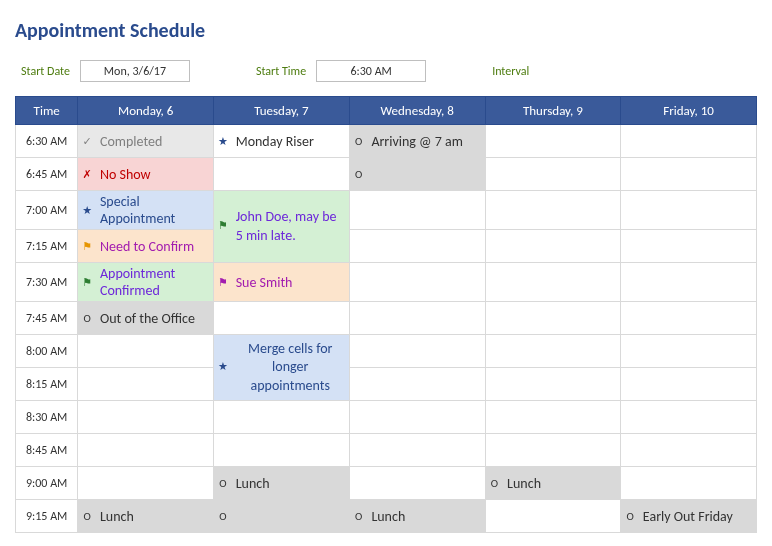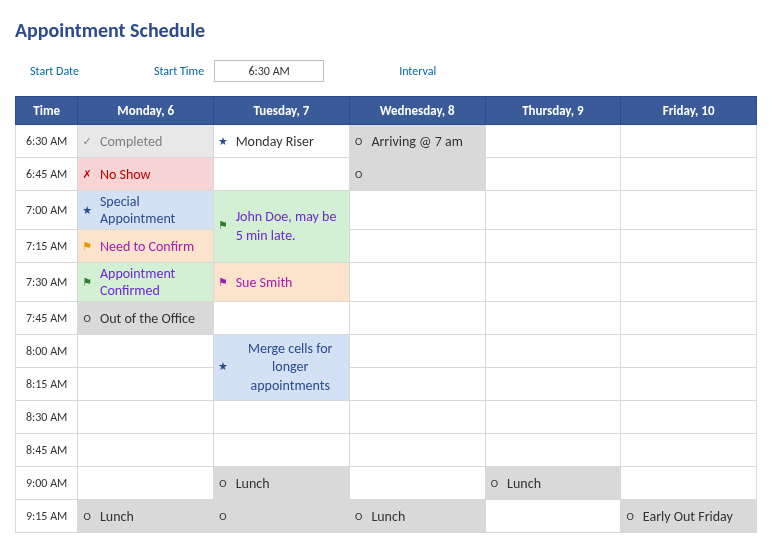--- a/index.html
+++ b/index.html
@@ -17,42 +17,42 @@
     color: #2a4b8d;
     margin: 8px 0 18px 0;
   }
   .controls {
     display: flex;
     align-items: center;
     gap: 10px;
     margin-bottom: 14px;
   }
   .control-label {
-    color: #0369a1;
+    color: #4d7c0f;
     font-size: 12px;
-    margin-left: 15px;
+    margin-left: 6px;
   }
   .control-box {
     border: 1px solid #bfbfbf;
     padding: 3px 10px;
     min-width: 110px;
     text-align: center;
     color: #333;
     background: #fff;
   }
   .spacer { flex: 0 0 40px; }
   table {
     border-collapse: collapse;
     width: 100%;
     table-layout: fixed;
   }
   thead th {
     background: #3a5a9a;
     color: #fff;
-    font-weight: bold;
+    font-weight: normal;
     font-size: 13px;
     padding: 6px 4px;
     border: 1px solid #2a4b8d;
     text-align: center;
   }
   tbody td {
     border: 1px solid #d9d9d9;
     height: 33px;
     vertical-align: middle;
     padding: 0;
@@ -90,20 +90,21 @@
     line-height: 1.3;
   }
 </style>
 </head>
 <body>
 
 <div class="title">Appointment Schedule</div>
 
 <div class="controls">
   <span class="control-label">Start Date</span>
+  <span class="control-box">Mon, 3/6/17</span>
   <span class="spacer"></span>
   <span class="control-label">Start Time</span>
   <span class="control-box">6:30 AM</span>
   <span class="spacer"></span>
   <span class="control-label">Interval</span>
 </div>
 
 <table>
   <colgroup>
     <col style="width:62px">

